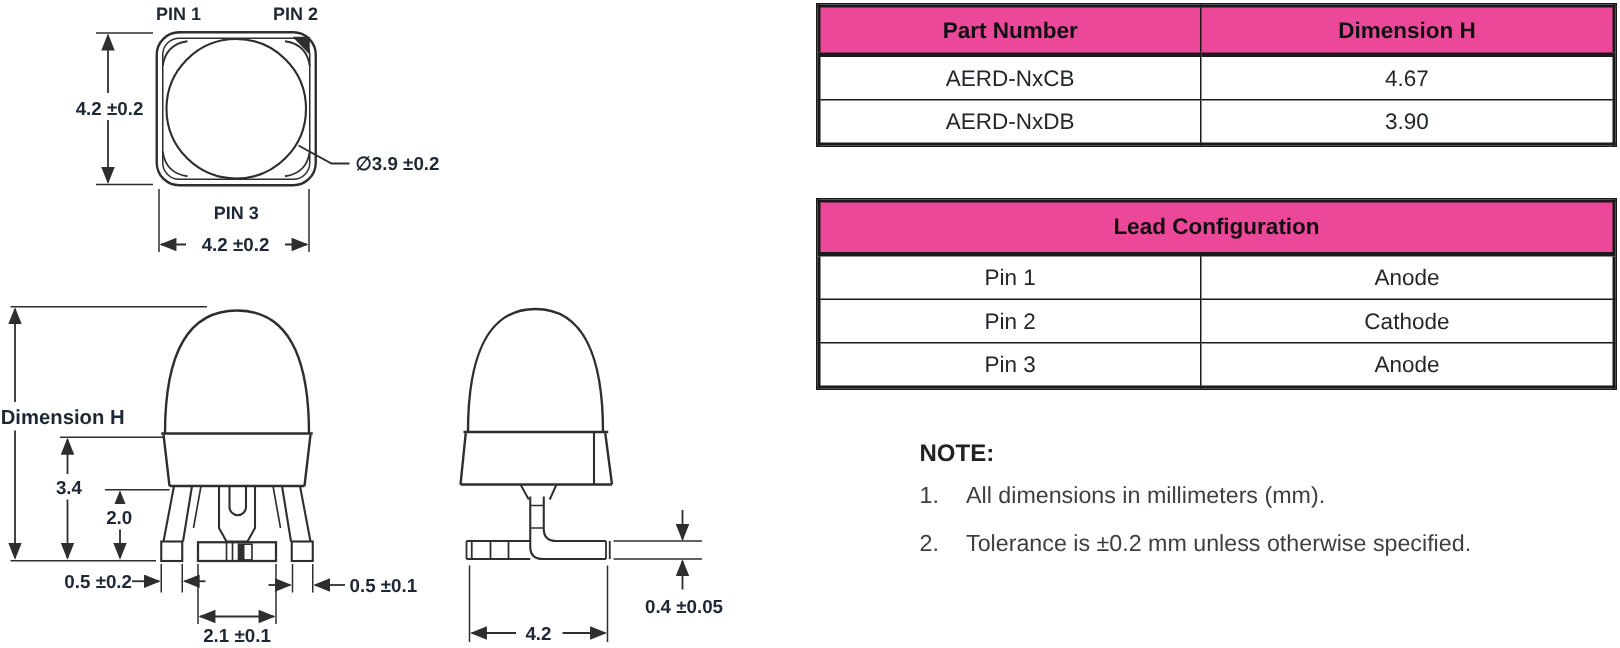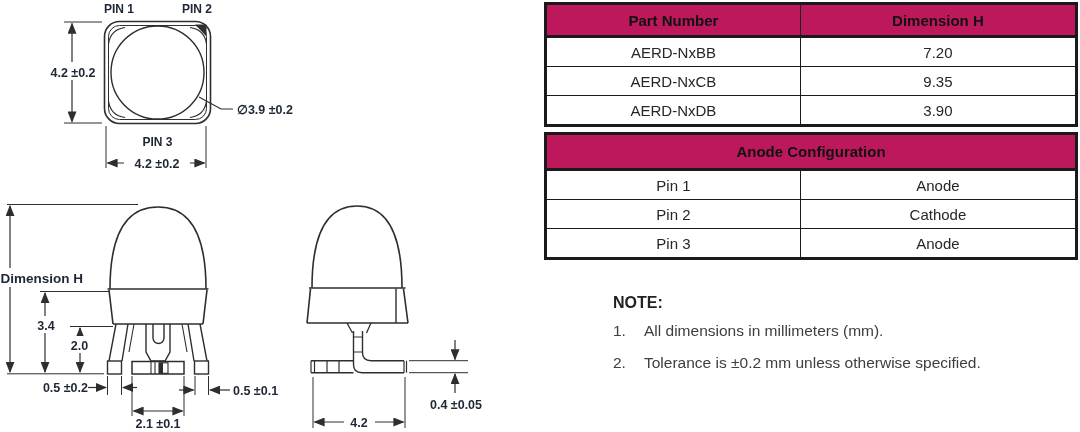--- a/index.html
+++ b/index.html
@@ -13,21 +13,21 @@
   .pin-lbl{font-size:12px;}
   .dim-lbl{font-size:12.5px;}
   .dimh-lbl{font-size:13.5px;}
 
   table{position:absolute;border-collapse:collapse;table-layout:fixed;
         font-size:15px;color:#23272b;background:#fff;}
   table.t1{left:545px;top:3px;width:532px;}
   table.t2{left:545px;top:133px;width:532px;}
   th,td{border:1.6px solid #1a1a1a;text-align:center;padding:0;}
   table{border:2px solid #1a1a1a;outline:0.5px solid #1a1a1a;}
-  th{background:#be185d;font-weight:bold;height:30px;border-bottom:3px solid #1a1a1a;color:#111;}
+  th{background:#ec4899;font-weight:bold;height:30px;border-bottom:3px solid #1a1a1a;color:#111;}
   .t2 th{height:33px;}
   td{height:28px;}
   .col-a{width:48%;}.col-b{width:52%;}
 
   .note{position:absolute;left:567px;top:294px;width:500px;margin-left:46px;}
   .note-title{font-weight:bold;font-size:16px;color:#222;margin:0 0 8px 0;}
   .note-item{display:flex;font-size:15.5px;color:#3c4043;margin:0 0 11px 0;line-height:21px;}
   .note-num{width:31px;flex:0 0 31px;}
 </style>
 </head>
@@ -164,42 +164,38 @@
         <col class="col-b">
       </colgroup>
   <thead>
     <tr>
       <th>Part Number</th>
       <th>Dimension H</th>
     </tr>
   </thead>
   <tbody>
     <tr>
-      <td>AERD-NxBB</td>
-      <td>7.20</td>
-    </tr>
-    <tr>
       <td>AERD-NxCB</td>
-      <td>9.35</td>
+      <td>4.67</td>
     </tr>
     <tr>
       <td>AERD-NxDB</td>
       <td>3.90</td>
     </tr>
   </tbody>
 </table>
 
 <table class="t2">
   <colgroup>
         <col class="col-a">
         <col class="col-b">
       </colgroup>
   <thead>
     <tr>
-      <th colspan="2">Anode Configuration</th>
+      <th colspan="2">Lead Configuration</th>
     </tr>
   </thead>
   <tbody>
     <tr>
       <td>Pin 1</td>
       <td>Anode</td>
     </tr>
     <tr>
       <td>Pin 2</td>
       <td>Cathode</td>

